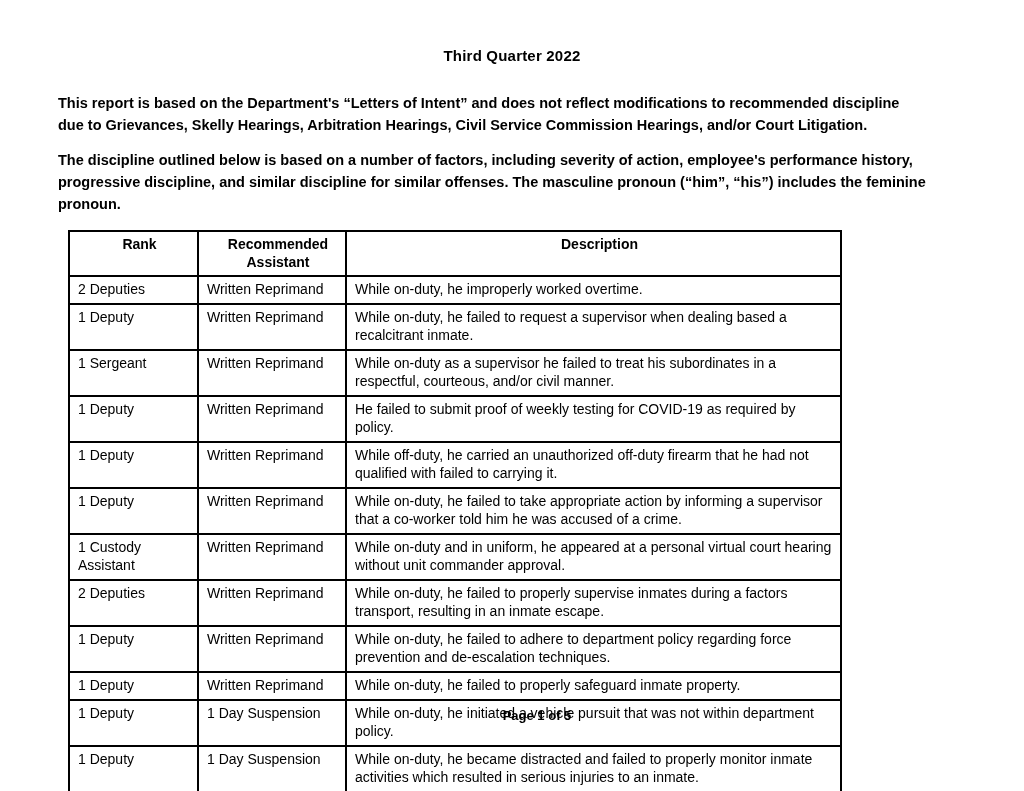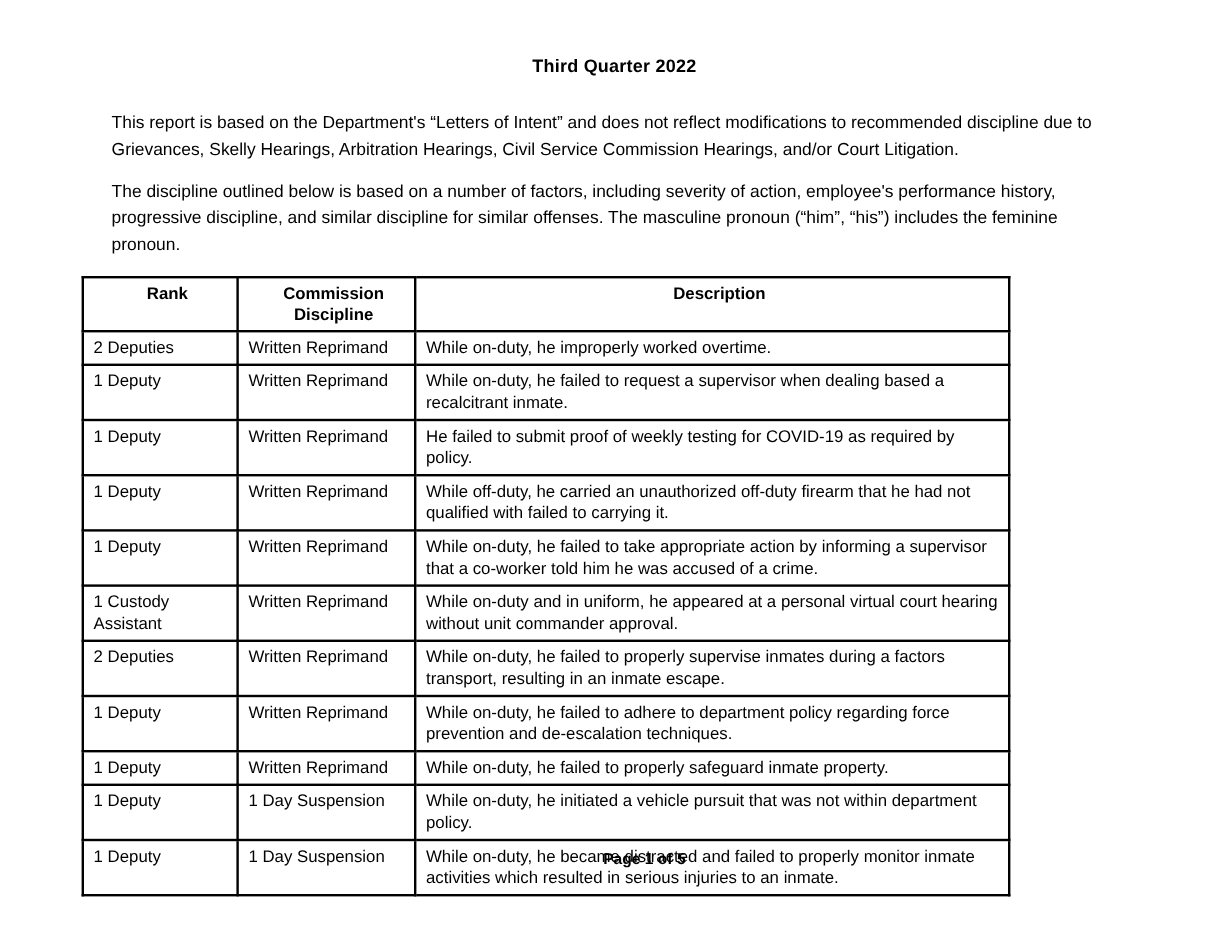--- a/index.html
+++ b/index.html
@@ -18,23 +18,24 @@
     border-radius: 26px;
   }
   .doc-title {
     padding-top: 47px;
     text-align: center;
     font-size: 15px;
     font-weight: bold;
     letter-spacing: 0.2px;
   }
   .intro {
-    margin: 28px 96px 0 93px;
+    margin: 28px 96px 0 58px;
     font-size: 14.5px;
     line-height: 22px;
+    font-weight: bold;
   }
   .intro p {
     margin: 0 0 13px 0;
   }
   .tbl-wrap {
     margin: 15px 0 0 68px;
   }
   table.discipline {
     border-collapse: collapse;
     table-layout: fixed;
@@ -85,34 +86,39 @@
   <div class="tbl-wrap">
     <table class="discipline">
       <colgroup>
         <col class="c-rank">
         <col class="c-disc">
         <col class="c-desc">
       </colgroup>
       <thead>
         <tr>
           <th>Rank</th>
-          <th>Commission Discipline</th>
+          <th>Recommended Assistant</th>
           <th>Description</th>
         </tr>
       </thead>
       <tbody>
         <tr>
           <td class="cell-rank">2 Deputies</td>
           <td>Written Reprimand</td>
           <td>While on-duty, he improperly worked overtime.</td>
         </tr>
         <tr>
           <td class="cell-rank">1 Deputy</td>
           <td>Written Reprimand</td>
           <td>While on-duty, he failed to request a supervisor when dealing based a recalcitrant inmate.</td>
+        </tr>
+        <tr>
+          <td class="cell-rank">1 Sergeant</td>
+          <td>Written Reprimand</td>
+          <td>While on-duty as a supervisor he failed to treat his subordinates in a respectful, courteous, and/or civil manner.</td>
         </tr>
         <tr>
           <td class="cell-rank">1 Deputy</td>
           <td>Written Reprimand</td>
           <td>He failed to submit proof of weekly testing for COVID-19 as required by policy.</td>
         </tr>
         <tr>
           <td class="cell-rank">1 Deputy</td>
           <td>Written Reprimand</td>
           <td>While off-duty, he carried an unauthorized off-duty firearm that he had not qualified with failed to carrying it.</td>

